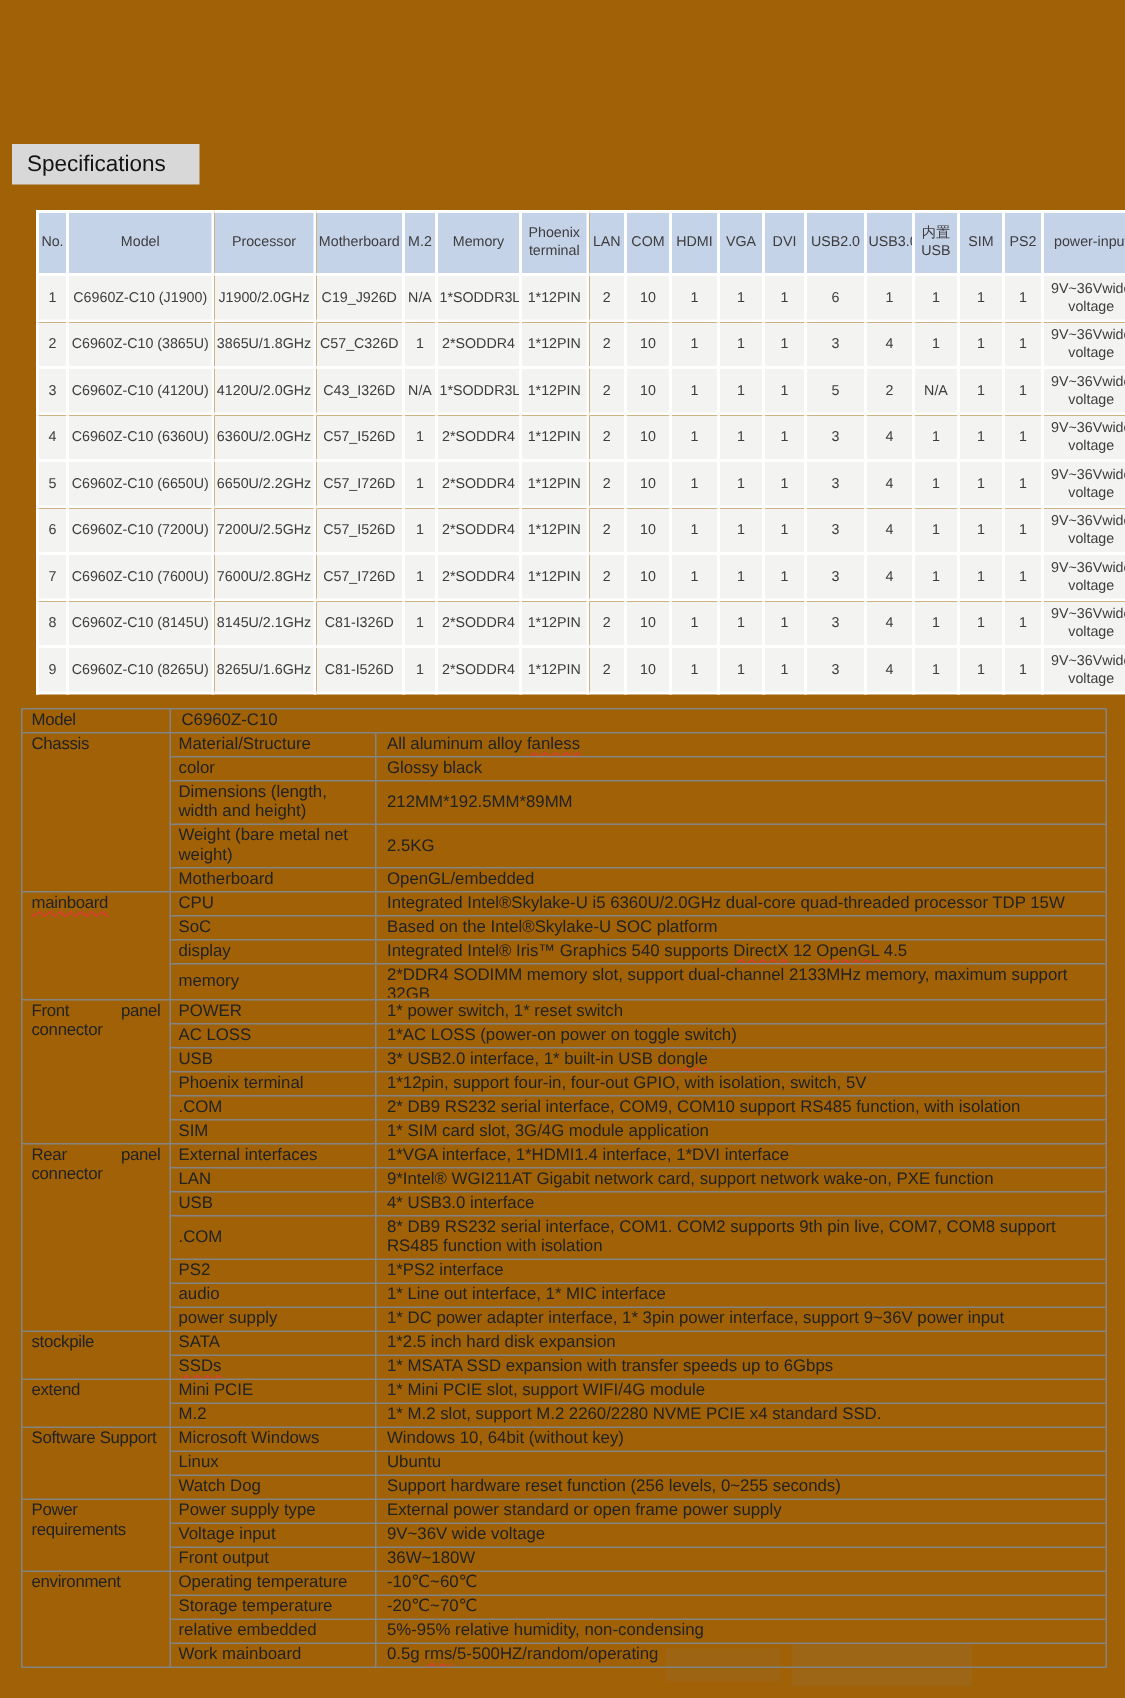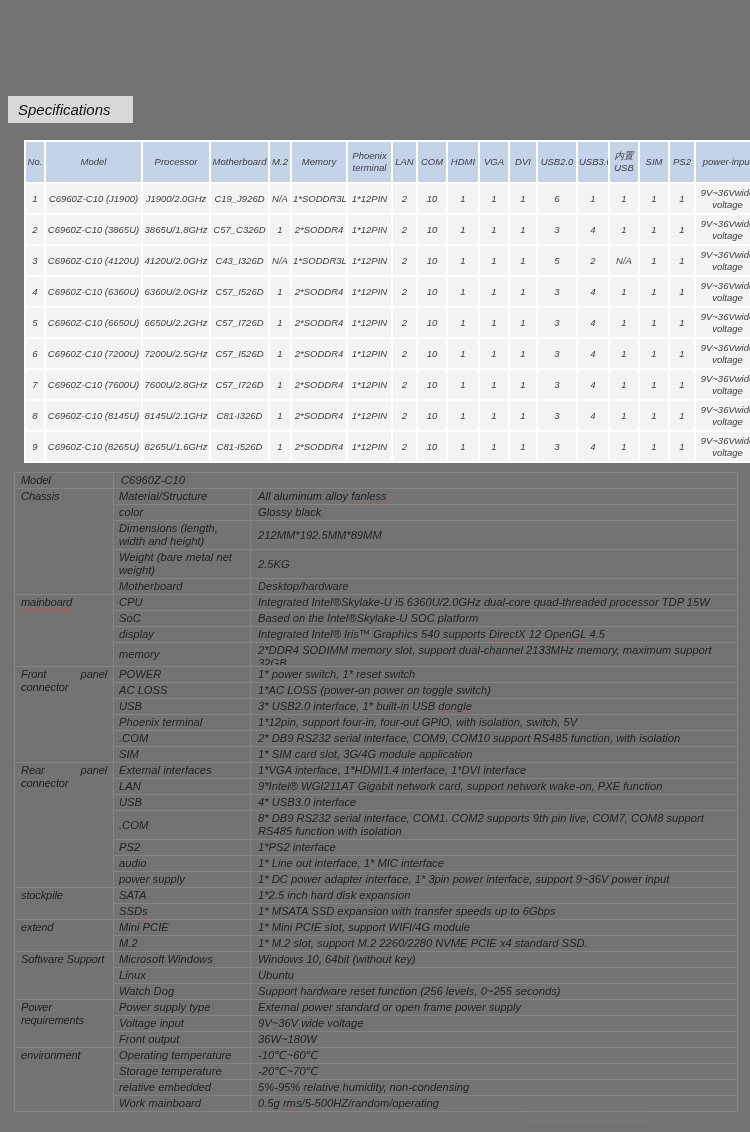--- a/index.html
+++ b/index.html
@@ -1,17 +1,17 @@
 <!DOCTYPE html>
 <html><head>
 <meta charset="utf-8">
 <style>
   html,body{margin:0;padding:0;background:#fff;}
-  .page{position:relative;width:750px;height:1132px;background:#737373;overflow:hidden;
-        font-family:"Liberation Sans","DejaVu Sans",sans-serif;font-style:italic;}
+  .page{position:relative;width:750px;height:1132px;background:#a16207;overflow:hidden;
+        font-family:"Liberation Sans","DejaVu Sans",sans-serif;}
 
   
   .heading{position:absolute;left:8px;top:96px;background:#d8d8d8;color:#141414;
            font-size:15px;line-height:17px;padding:5px 22px 5px 10px;}
 
   
   table.models{position:absolute;left:24px;top:140px;width:735px;border-collapse:collapse;
                table-layout:fixed;font-size:9.5px;color:#3d3d3d;}
   .models th{background:#c5d3e9;border:2px solid #ffffff;font-weight:normal;height:40px;
              line-height:12px;padding:0 1px;text-align:center;overflow:hidden;}
@@ -291,21 +291,21 @@
         <tr>
           <td class="key">Dimensions (length, width and height)</td>
           <td class="val">212MM*192.5MM*89MM</td>
         </tr>
         <tr>
           <td class="key">Weight (bare metal net weight)</td>
           <td class="val">2.5KG</td>
         </tr>
         <tr>
           <td class="key">Motherboard</td>
-          <td class="val">Desktop/hardware</td>
+          <td class="val">OpenGL/embedded</td>
         </tr>
         <tr>
           <td class="cat" rowspan="4"><span class="sq">mainboard</span></td>
           <td class="key">CPU</td>
           <td class="val">Integrated Intel®Skylake-U i5 6360U/2.0GHz dual-core quad-threaded processor TDP 15W</td>
         </tr>
         <tr>
           <td class="key">SoC</td>
           <td class="val">Based on the Intel®Skylake-U SOC platform</td>
         </tr>

